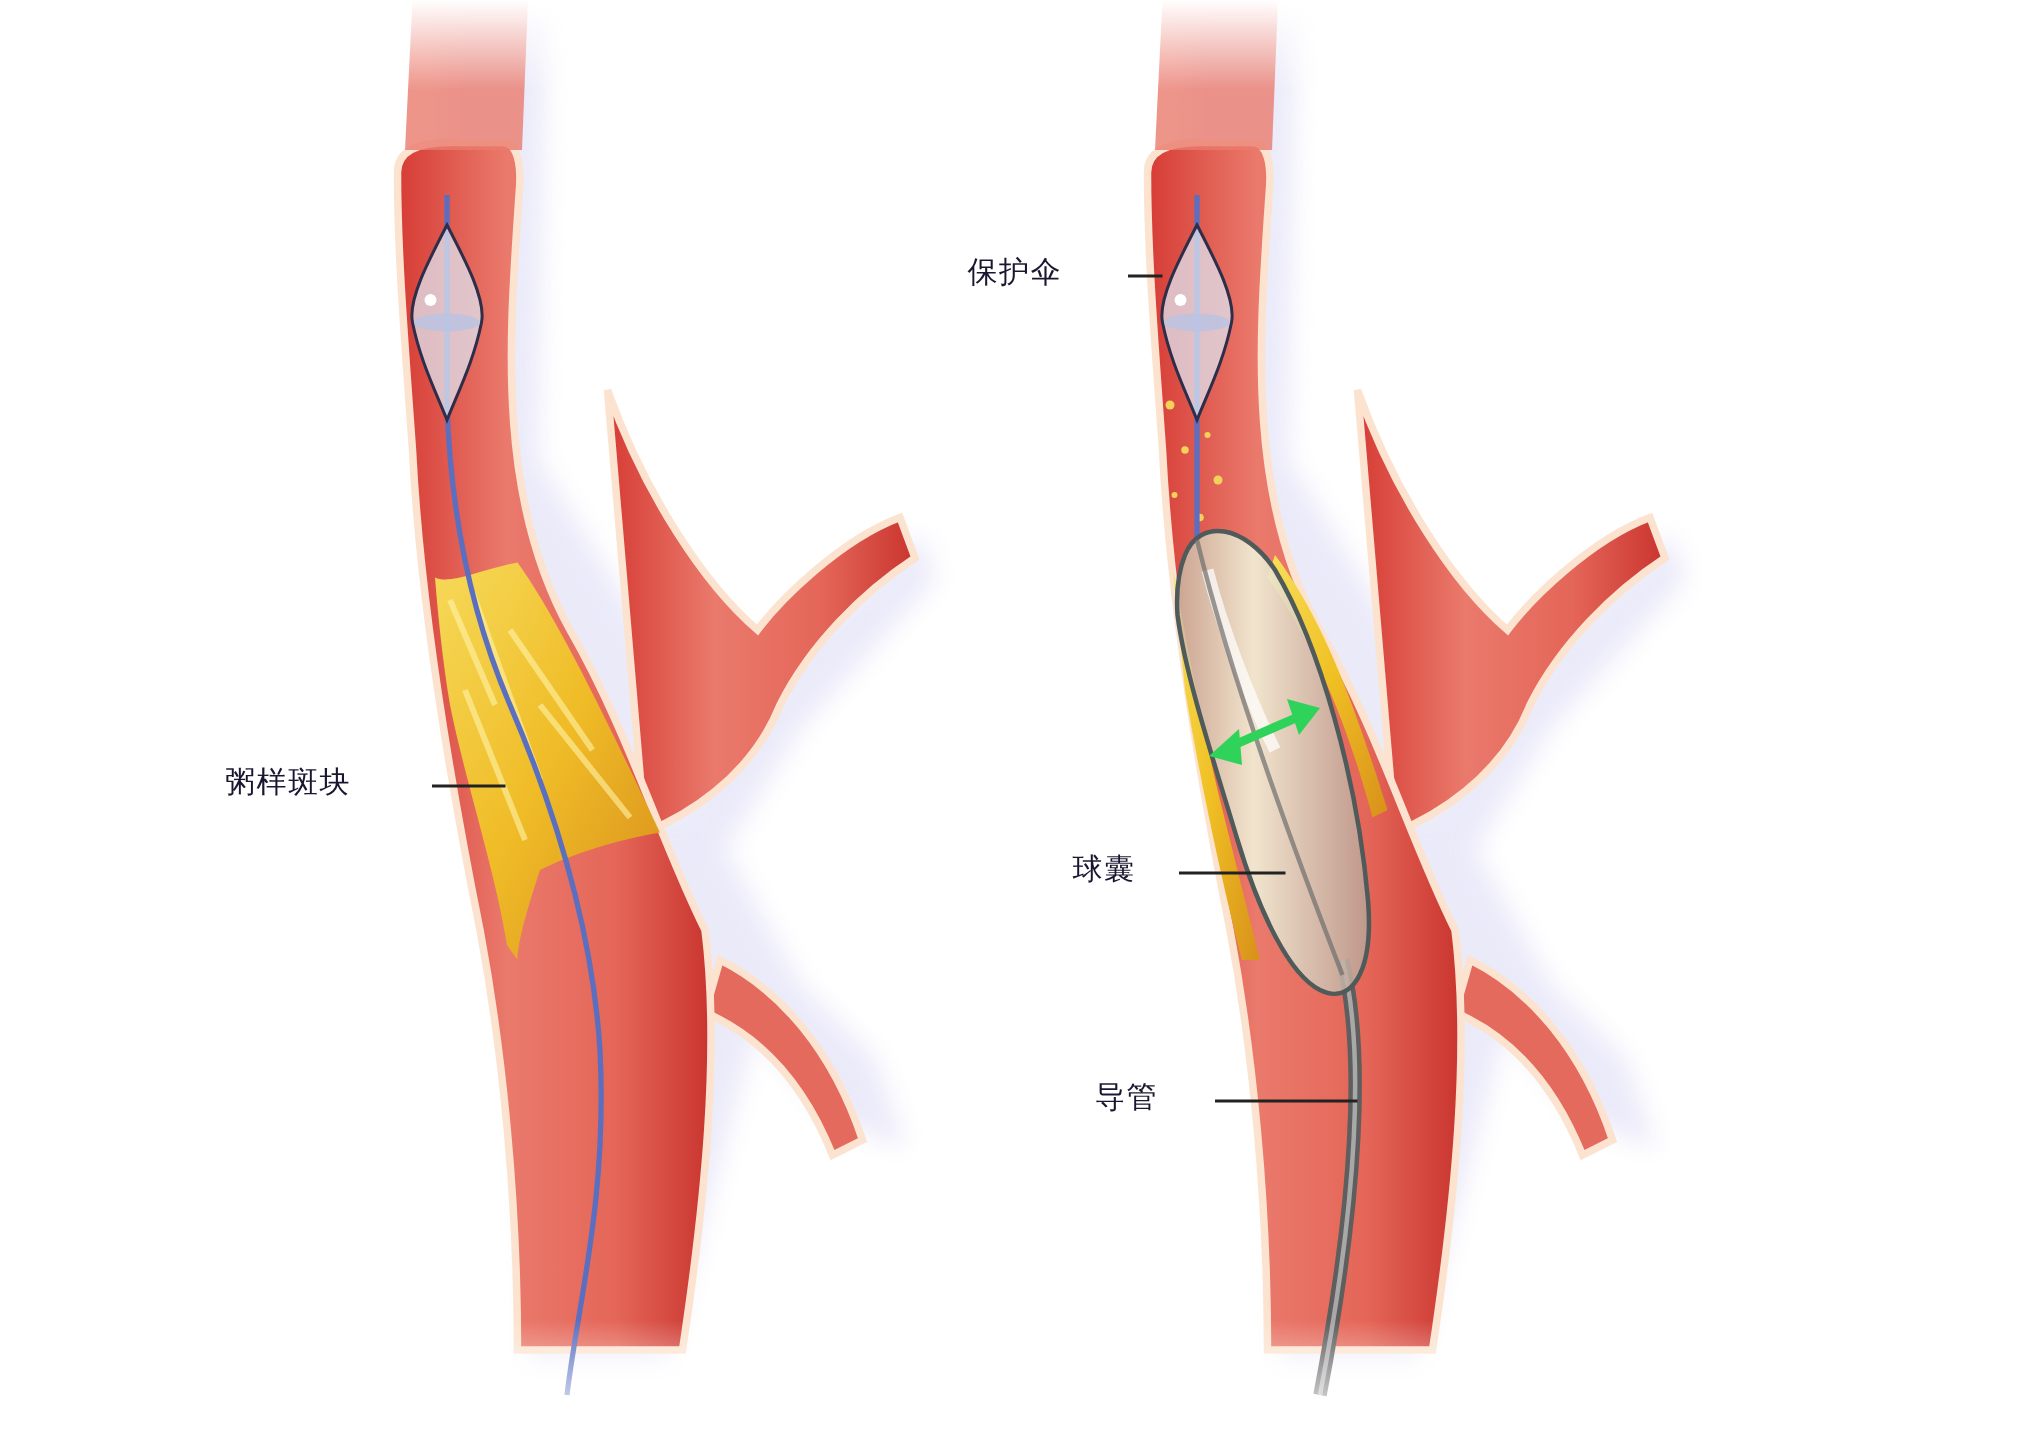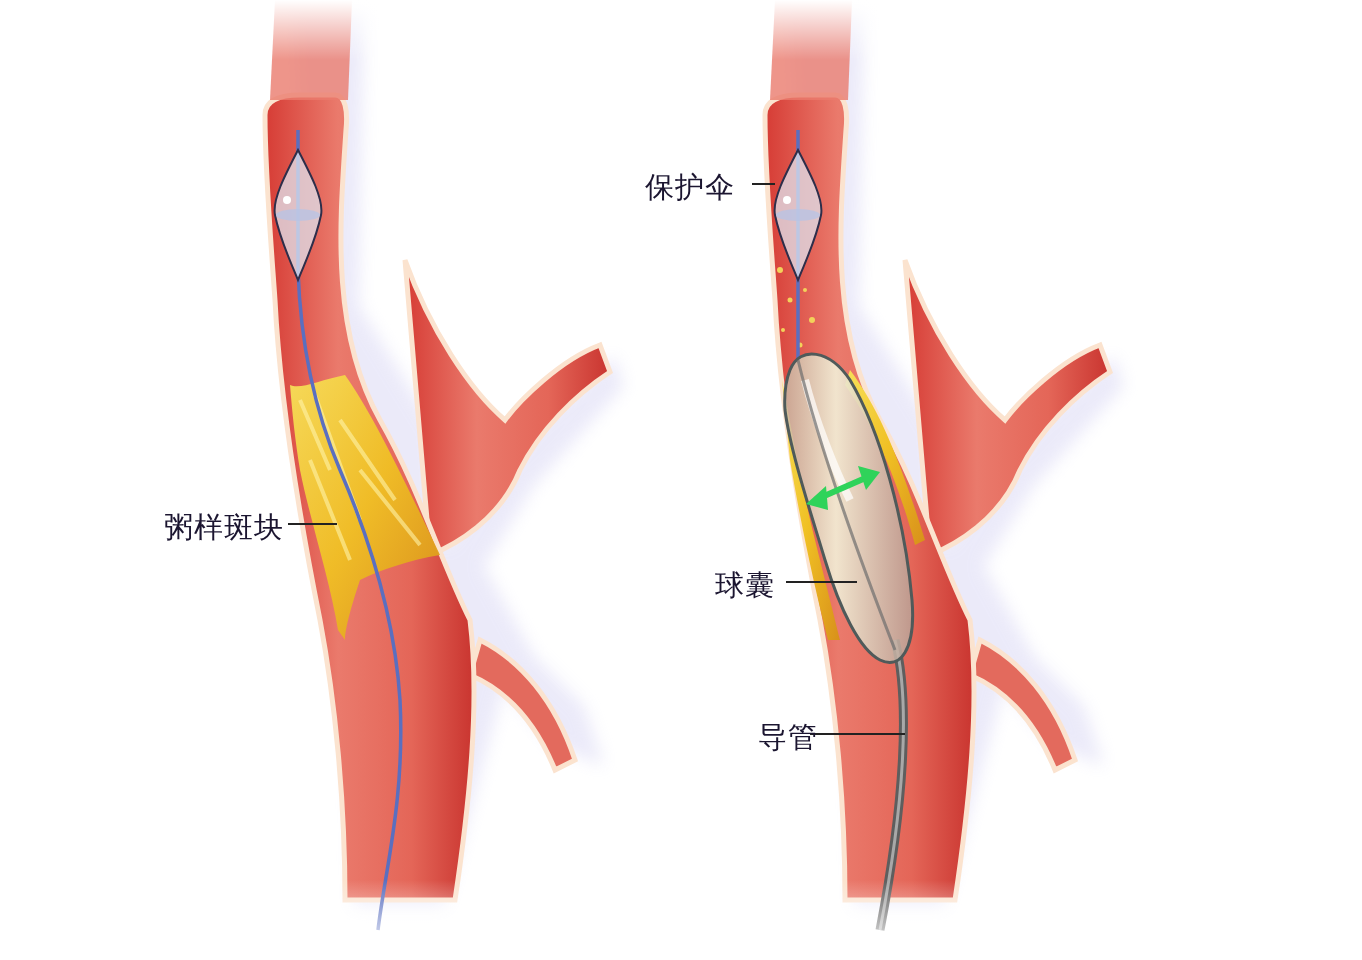--- a/index.html
+++ b/index.html
@@ -1,19 +1,19 @@
 <!DOCTYPE html>
 <html><head>
 <meta charset="utf-8">
 <style>
   html, body { margin: 0; padding: 0; background: #ffffff; }
   body { width: 1362px; height: 960px; position: relative; overflow: hidden;
          font-family: "DejaVu Sans", sans-serif; }
   #canvas { position: absolute; left: 0; top: 0; }
-  .label { position: absolute; font-size: 29px; color: #1b1530; letter-spacing: 1px;
+  .label { position: absolute; font-size: 20px; color: #1b1530; letter-spacing: 1px;
            font-family: "DejaVu Sans", sans-serif; white-space: nowrap; }
 </style>
 </head>
 <body>
 
 <svg id="canvas" width="1362" height="960" viewBox="0 0 1362 960">
   <defs>
     <linearGradient id="vesselGrad" x1="0" x2="1" y1="0" y2="0">
       <stop offset="0" stop-color="#d63c35"></stop>
       <stop offset="0.35" stop-color="#ea7a6c"></stop>
@@ -120,16 +120,16 @@
   </g>
   <rect x="740" y="0" width="420" height="60" fill="url(#fadeTop)"></rect>
   <rect x="740" y="880" width="420" height="80" fill="url(#fadeBottom)"></rect>
 
   <line x1="288" y1="524" x2="337" y2="524" stroke="#222" stroke-width="2"></line>
   <line x1="752" y1="184" x2="775" y2="184" stroke="#222" stroke-width="2"></line>
   <line x1="786" y1="582" x2="857" y2="582" stroke="#222" stroke-width="2"></line>
   <line x1="810" y1="734" x2="905" y2="734" stroke="#222" stroke-width="2"></line>
 </svg>
 
-<div class="label" style="left:164px; top:508px;">粥样斑块</div>
+<div class="label" style="left:150px; top:508px;">粥样斑块</div>
 <div class="label" style="left:645px; top:168px;">保护伞</div>
 <div class="label" style="left:715px; top:566px;font-family:Liberation Mono, monospace;">球囊</div>
-<div class="label" style="left:758px; top:718px;">导管</div>
+<div class="label" style="left:730px; top:718px;">导管</div>
 
 </body></html>

